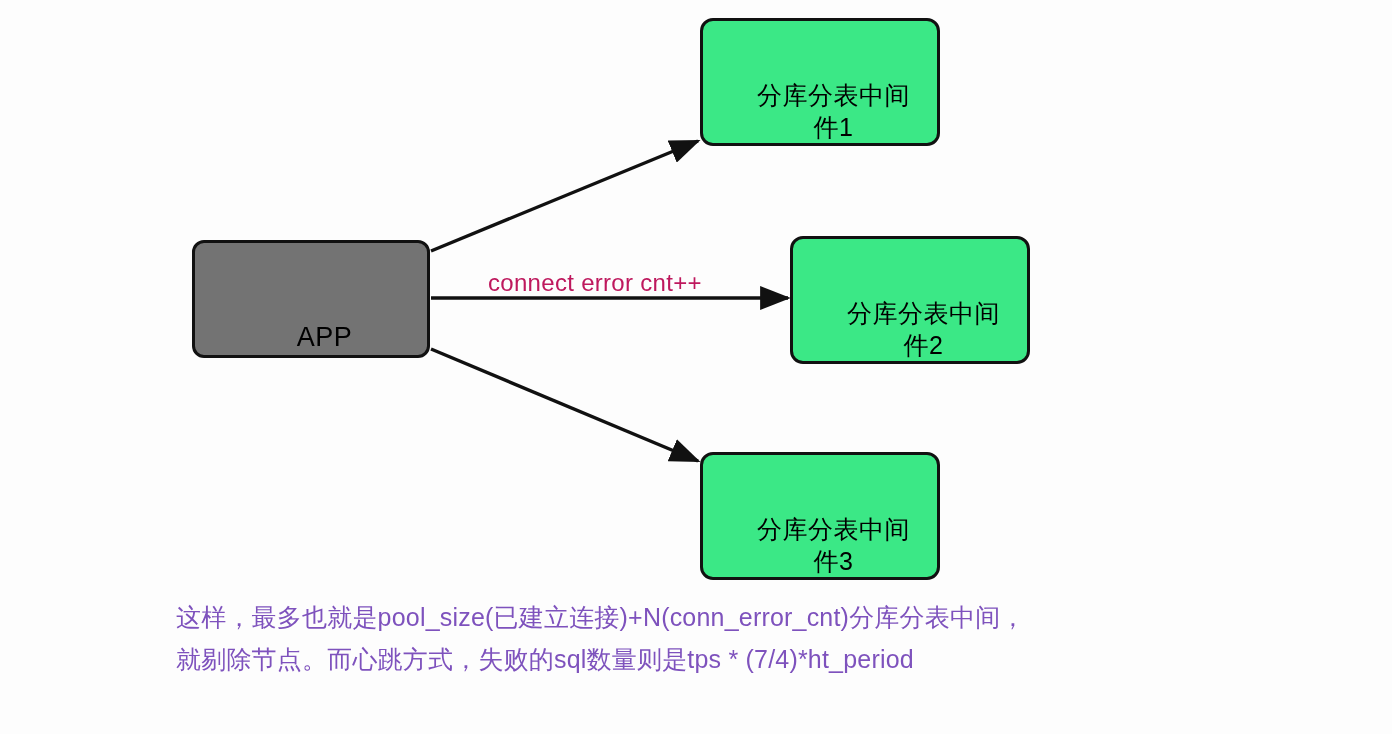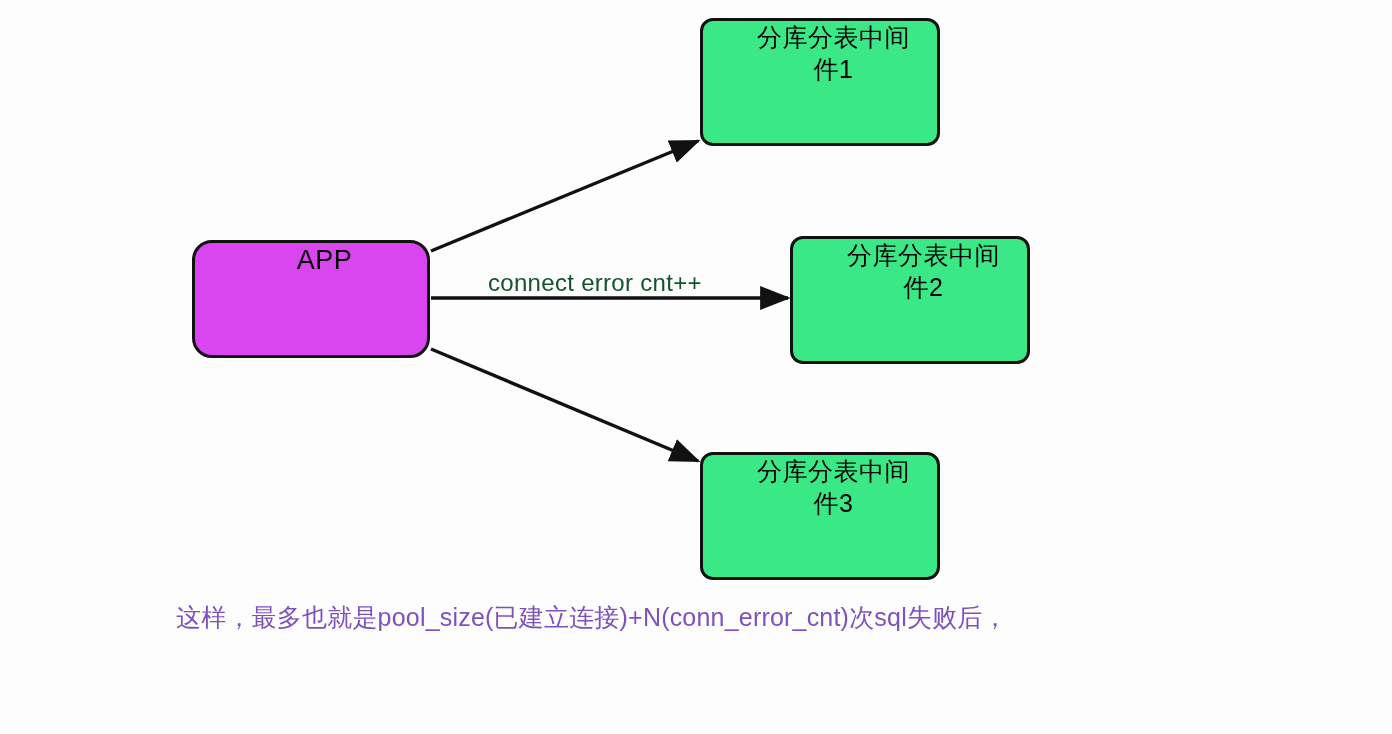--- a/index.html
+++ b/index.html
@@ -18,36 +18,36 @@
     overflow: hidden;
   }
 
   
   .node {
     position: absolute;
     box-sizing: border-box;
     border: 3px solid #111111;
     border-radius: 14px;
     display: flex;
-    align-items: flex-start;
+    align-items: flex-end;
     justify-content: center;
     text-align: center;
     color: #000000;
     line-height: 1.28;
     letter-spacing: 0.5px;
     padding-left: 27px;
   }
   .node-app {
     left: 192px;
     top: 240px;
     width: 238px;
     height: 118px;
-    background: #d946ef;
+    background: #737373;
     font-size: 27px;
-    border-radius: 20px;
+    border-radius: 12px;
   }
   .node-mw {
     width: 240px;
     height: 128px;
     background: #3be886;
     font-size: 25px;
     border-radius: 13px;
   }
   .node-mw-1 { left: 700px; top: 18px; }
   .node-mw-2 { left: 790px; top: 236px; }
@@ -65,21 +65,21 @@
     left: 0;
     top: 0;
     width: 1392px;
     height: 734px;
     pointer-events: none;
   }
 
   
   .edge-label {
     position: absolute;
-    color: #14532d;
+    color: #be185d;
     font-size: 24px;
     line-height: 41px;
     letter-spacing: 0.3px;
     white-space: nowrap;
   }
   .edge-label-top  { left: 488px; top: 262px; }
   .edge-label-bot  { left: 488px; top: 301px; }
 
   
   .caption {
@@ -128,16 +128,17 @@
   </div>
 
   <div class="node node-mw node-mw-3">
     <span class="node-label">分库分表中间
 件3</span>
   </div>
 
   <div class="edge-label edge-label-top">connect error cnt++</div>
 
   <div class="caption">
-    <span class="caption-line">这样，最多也就是pool_size(已建立连接)+N(conn_error_cnt)次sql失败后，</span>
+    <span class="caption-line">这样，最多也就是pool_size(已建立连接)+N(conn_error_cnt)分库分表中间，</span>
+    <span class="caption-line">就剔除节点。而心跳方式，失败的sql数量则是tps * (7/4)*ht_period</span>
   </div>
 
 </div>
 
 </body></html>

